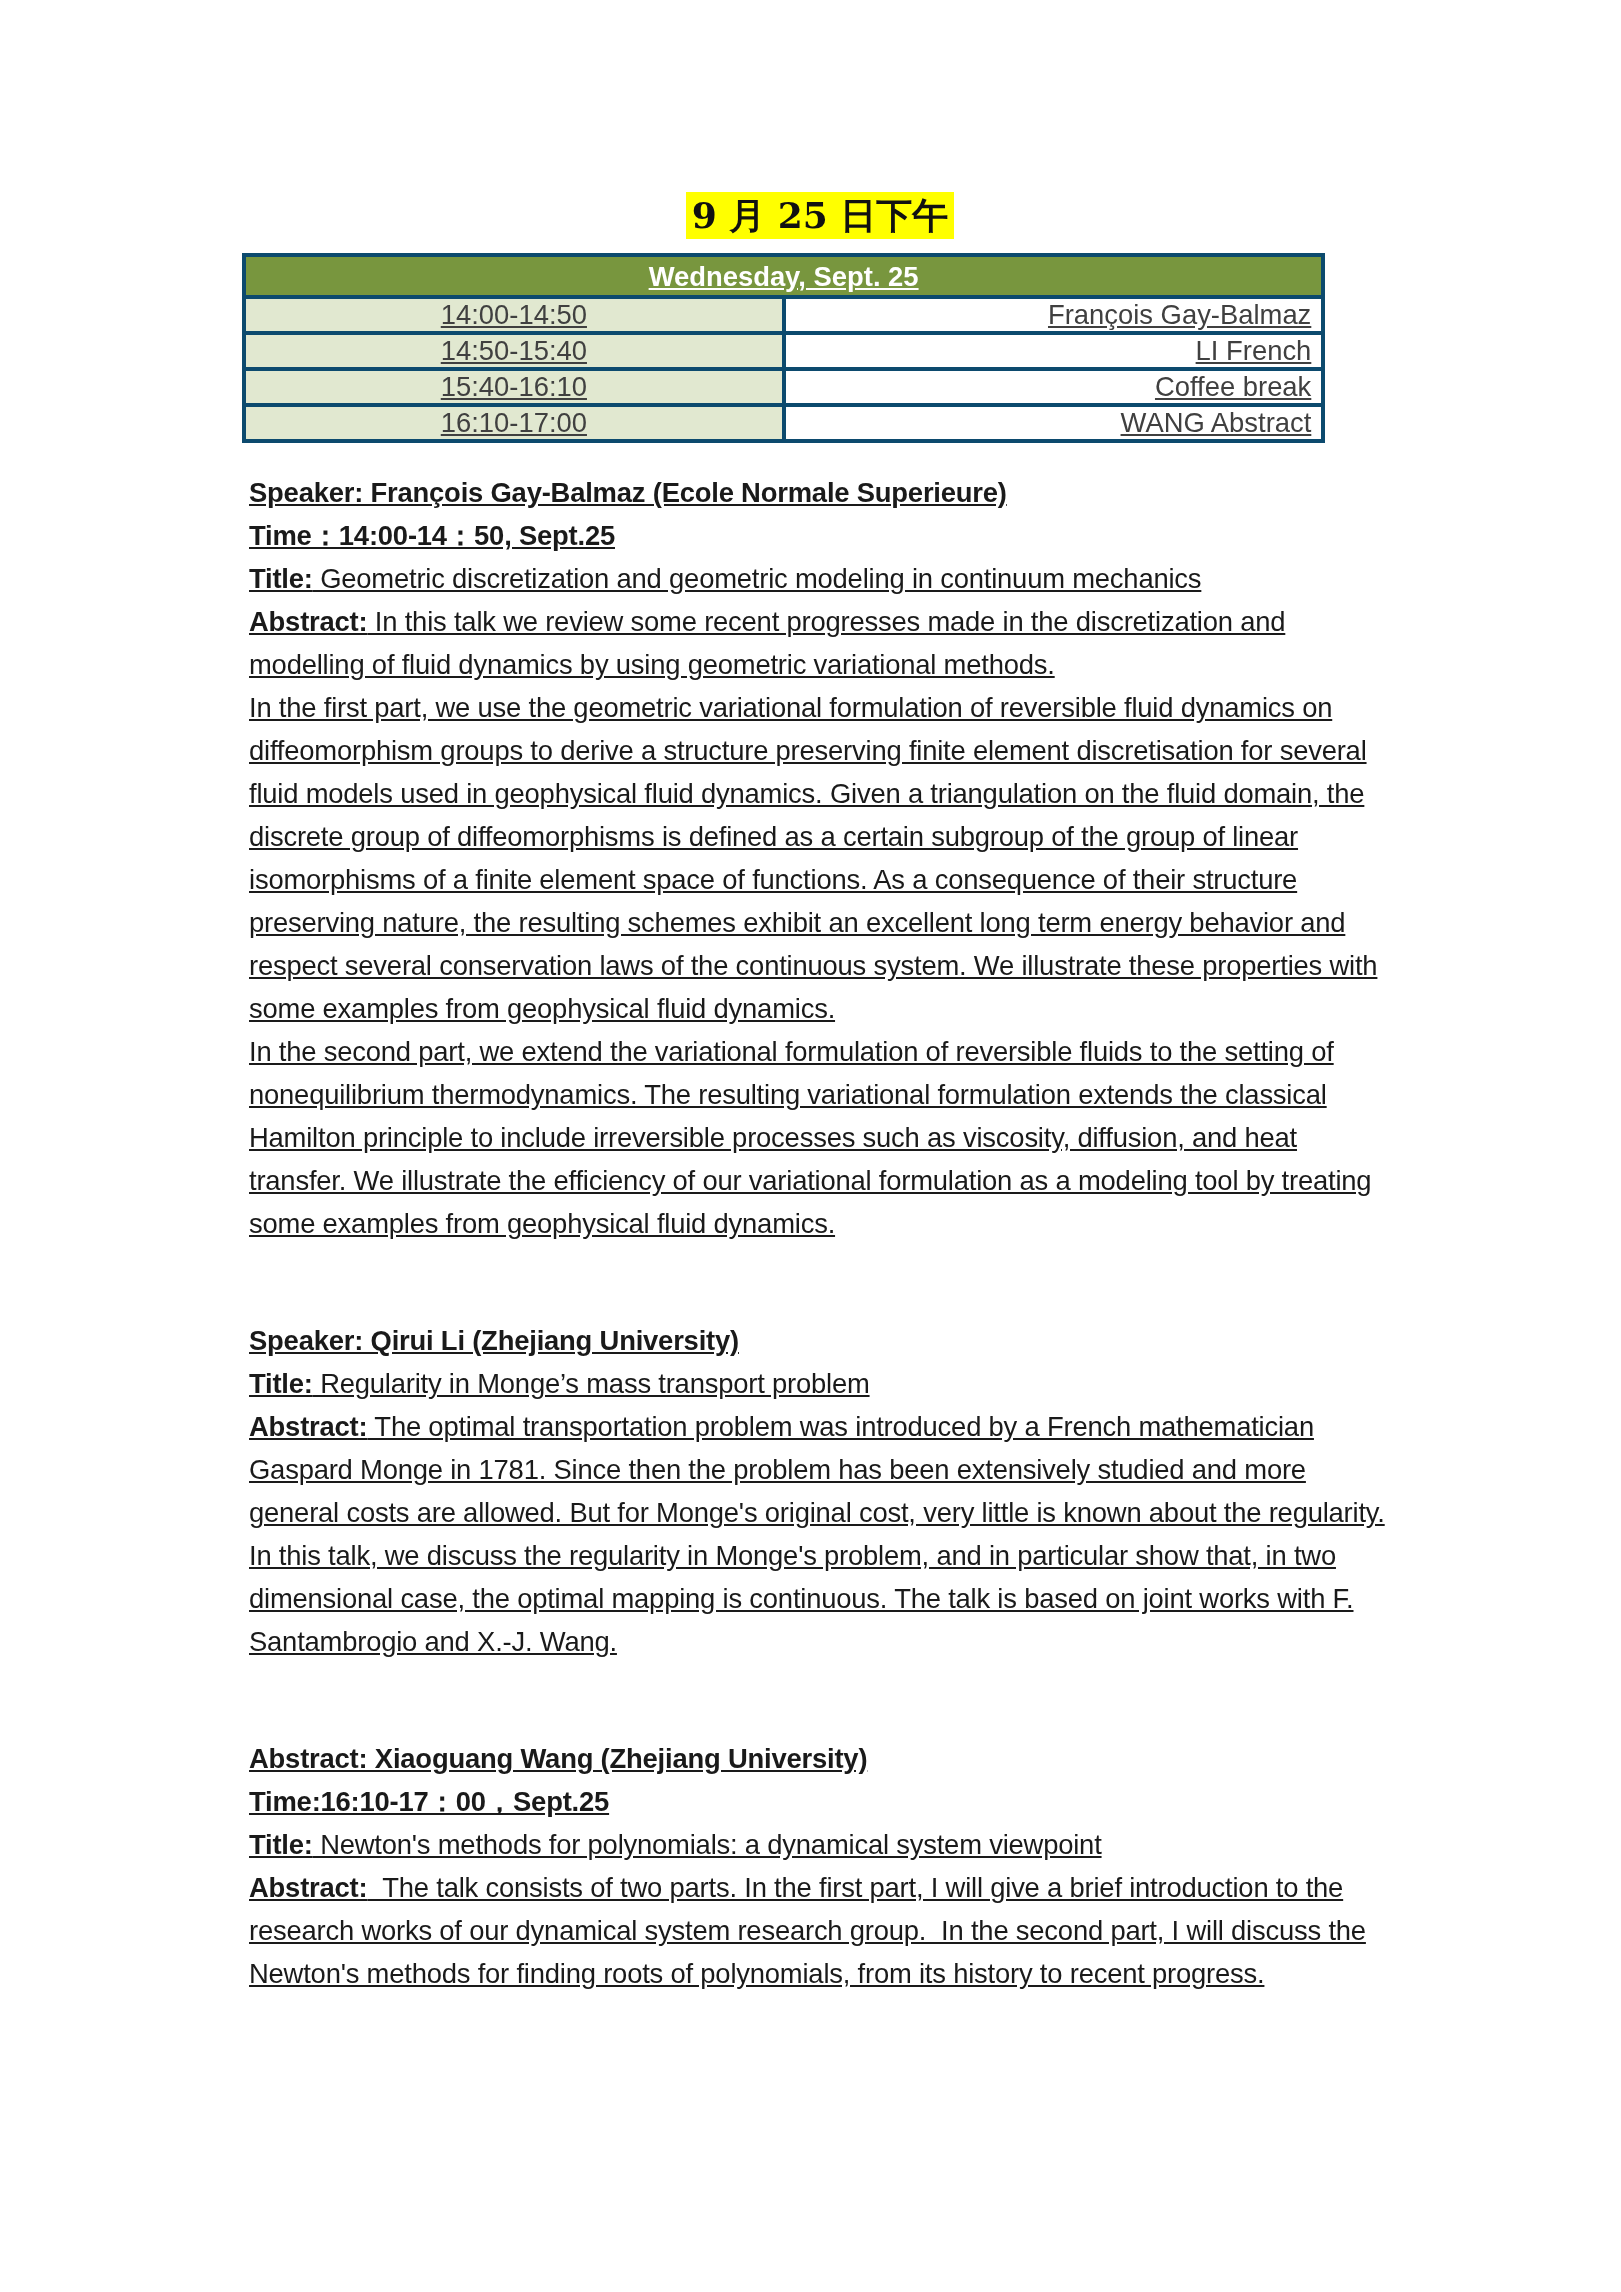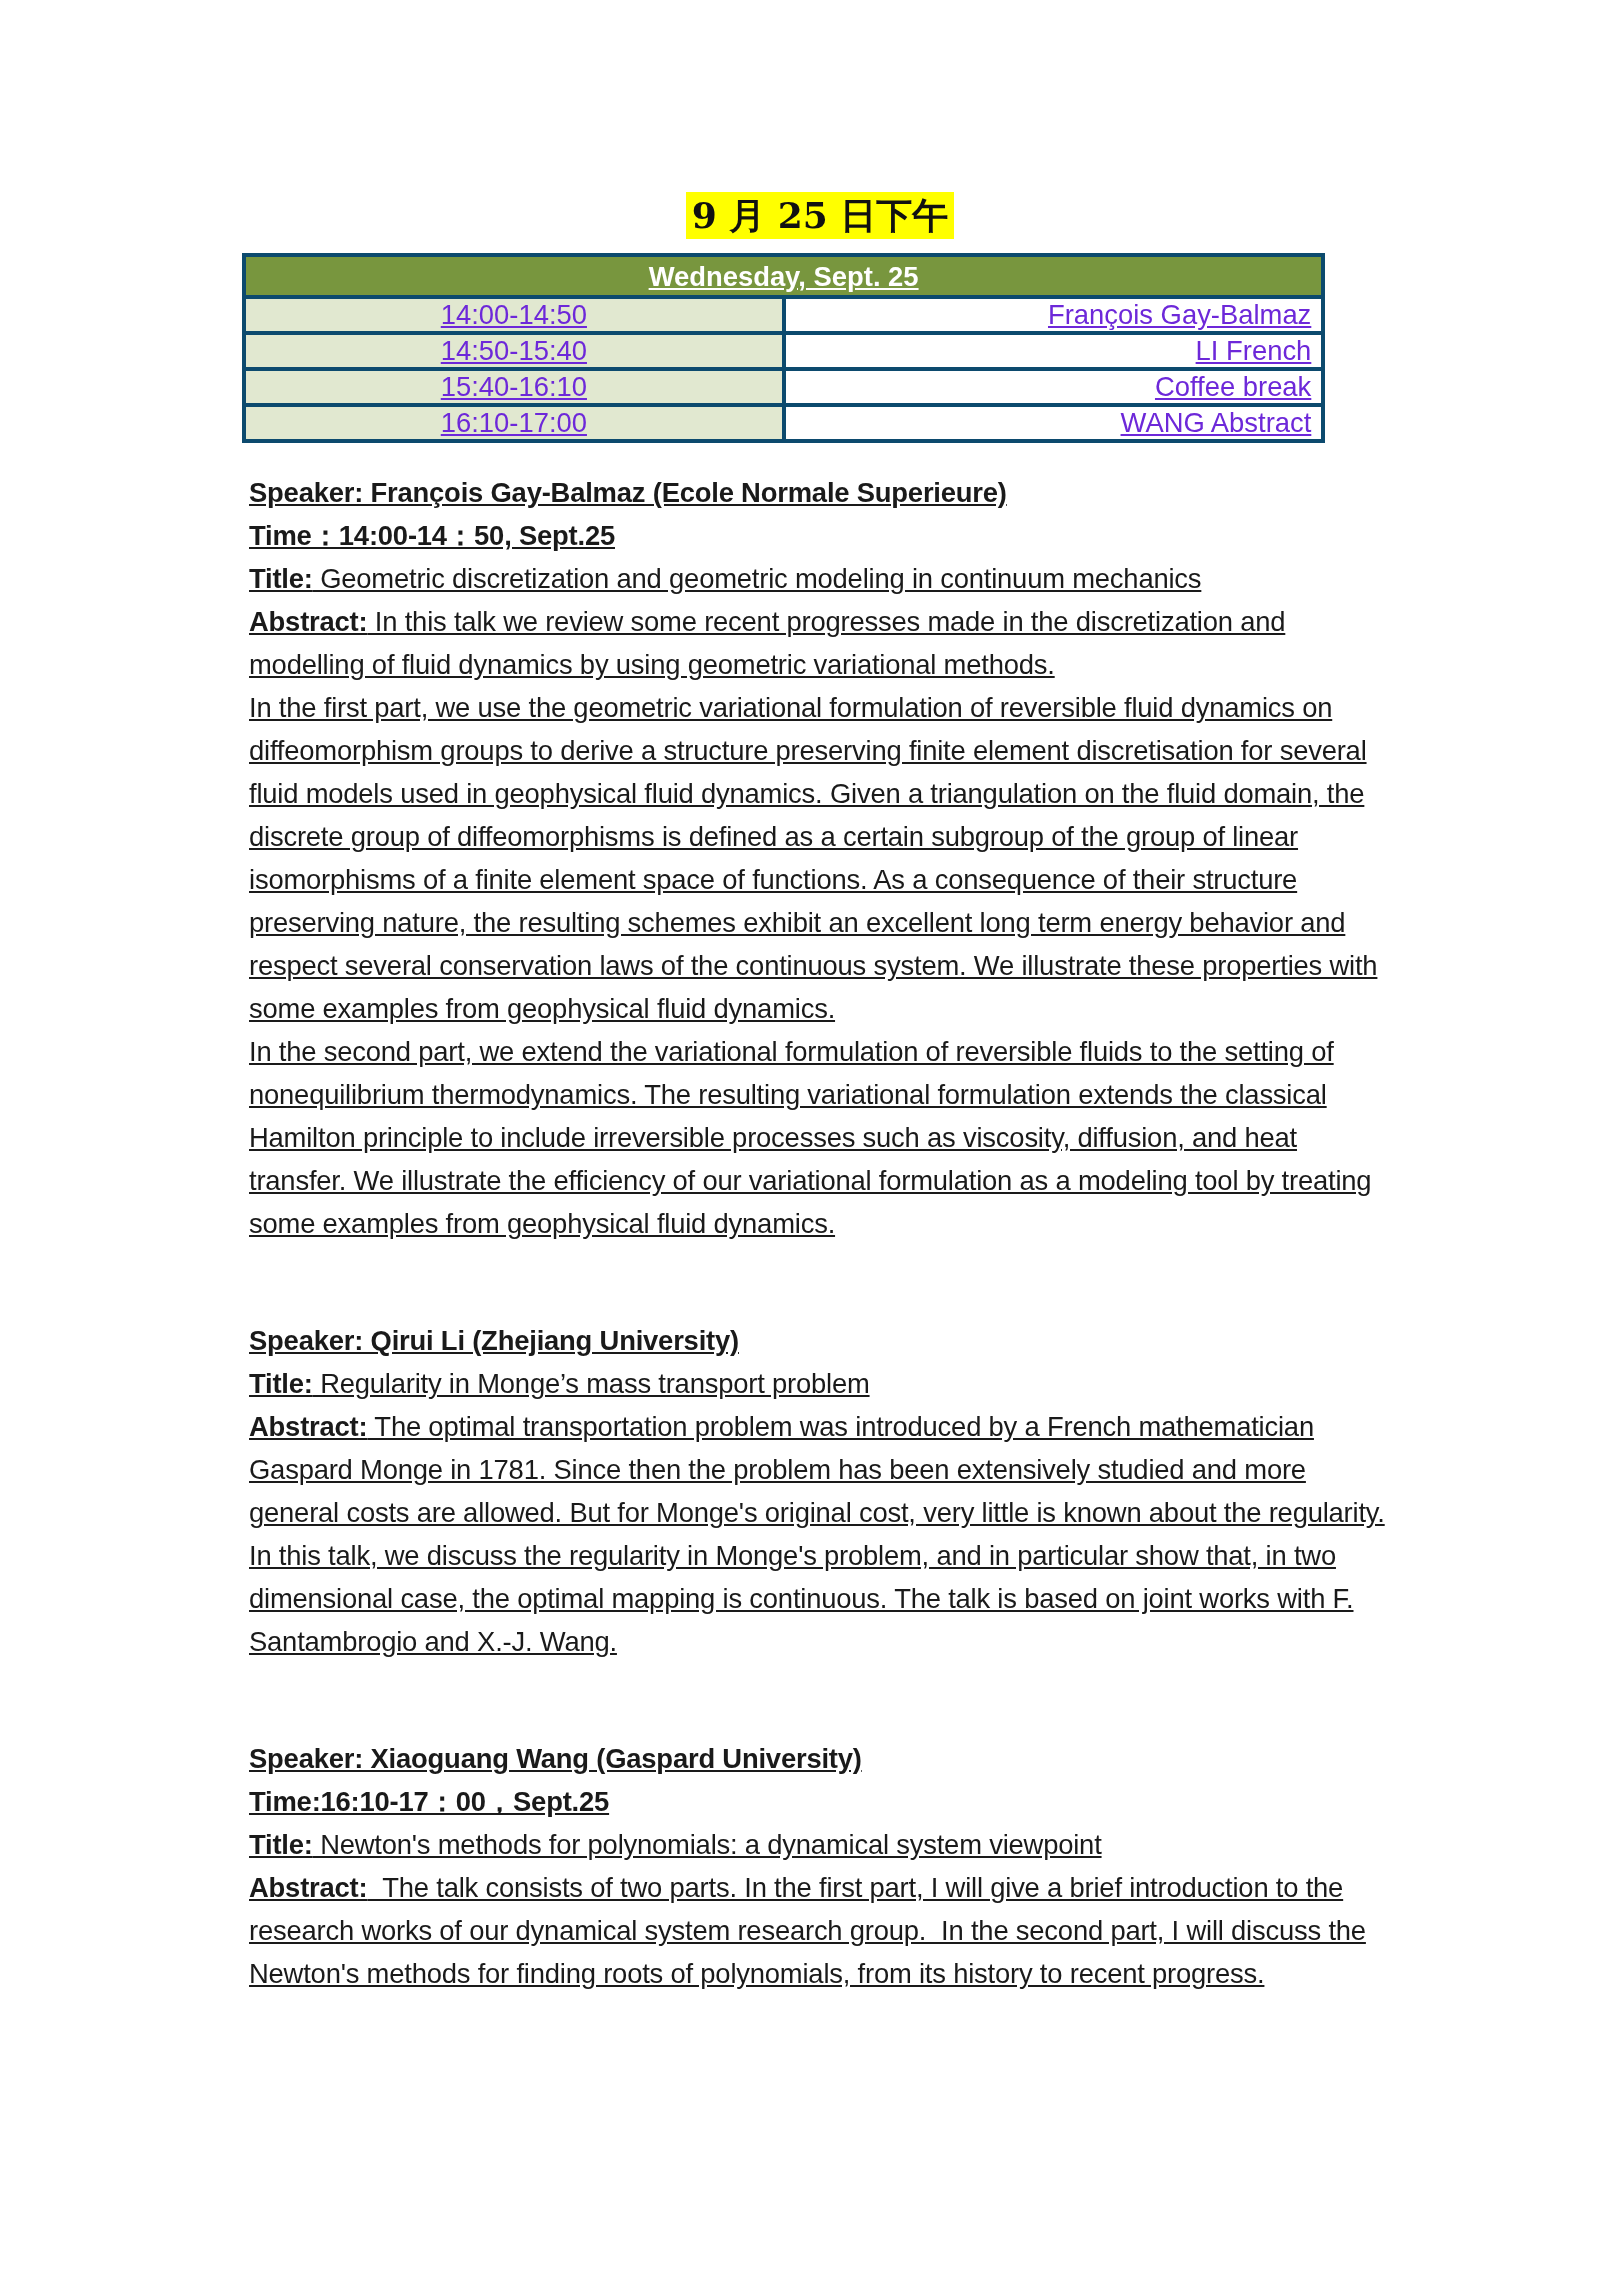--- a/index.html
+++ b/index.html
@@ -49,21 +49,21 @@
     font-weight: bold;
     font-size: 27.4px;
     line-height: 33px;
     padding: 2.9px 0;
     text-align: center;
   }
   table.schedule td {
     font-size: 27.4px;
     line-height: 30px;
     padding: 1px 9.8px;
-    color: #6d28d9;
+    color: #404040;
   }
   td.time-cell {
     background: #e1e8d0;
     width: 265px;
     text-align: center;
   }
   td.event-cell {
     background: #ffffff;
     text-align: right;
   }
@@ -131,21 +131,21 @@
 
       <section>
         <p class="bold">Speaker: Qirui Li (Zhejiang University)</p>
         <p><span class="bold">Title:</span><span> Regularity in Monge’s mass transport problem</span></p>
         <p><span class="bold">Abstract:</span><span> The optimal transportation problem was introduced by a French mathematician Gaspard Monge in 1781. Since then the problem has been extensively studied and more general costs are allowed. But for Monge's original cost, very little is known about the regularity. In this talk, we discuss the regularity in Monge's problem, and in particular show that, in two dimensional case, the optimal mapping is continuous. The talk is based on joint works with F. Santambrogio and X.-J. Wang.</span></p>
       </section>
 
       <div class="gap"></div>
 
       <section>
-        <p class="bold">Speaker: Xiaoguang Wang (Gaspard University)</p>
+        <p class="bold">Abstract: Xiaoguang Wang (Zhejiang University)</p>
         <p class="bold">Time:16:10-17：00，Sept.25</p>
         <p><span class="bold">Title:</span><span> Newton's methods for polynomials: a dynamical system viewpoint</span></p>
         <p><span class="bold">Abstract:</span><span> &nbsp;The talk consists of two parts. In the first part, I will give a brief introduction to the research works of our dynamical system research group. &nbsp;In the second part, I will discuss the Newton's methods for finding roots of polynomials, from its history to recent progress.</span></p>
       </section>
 
     </div>
   </div>
 </div>
 
 

